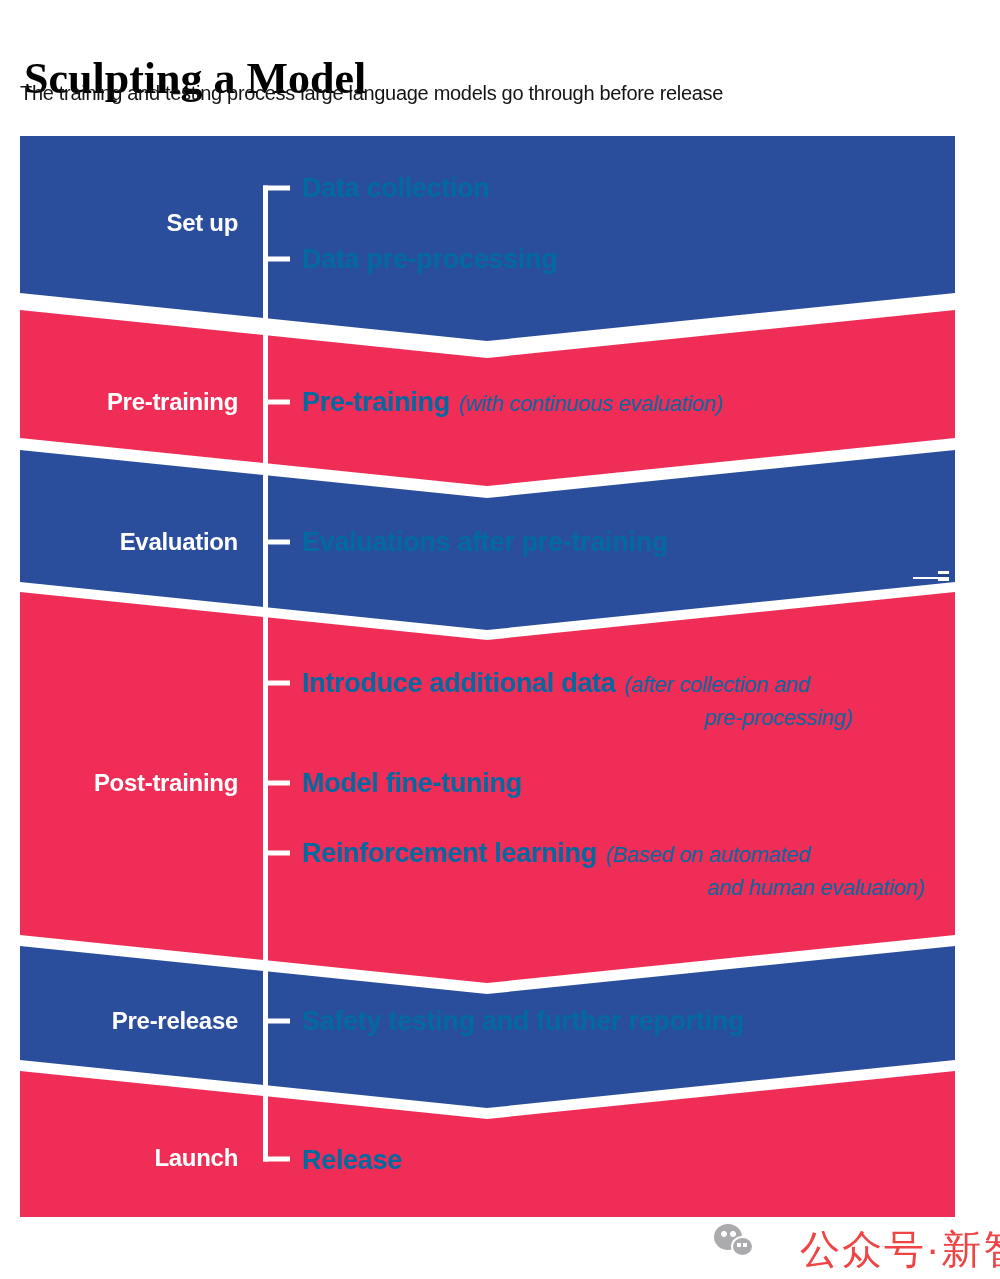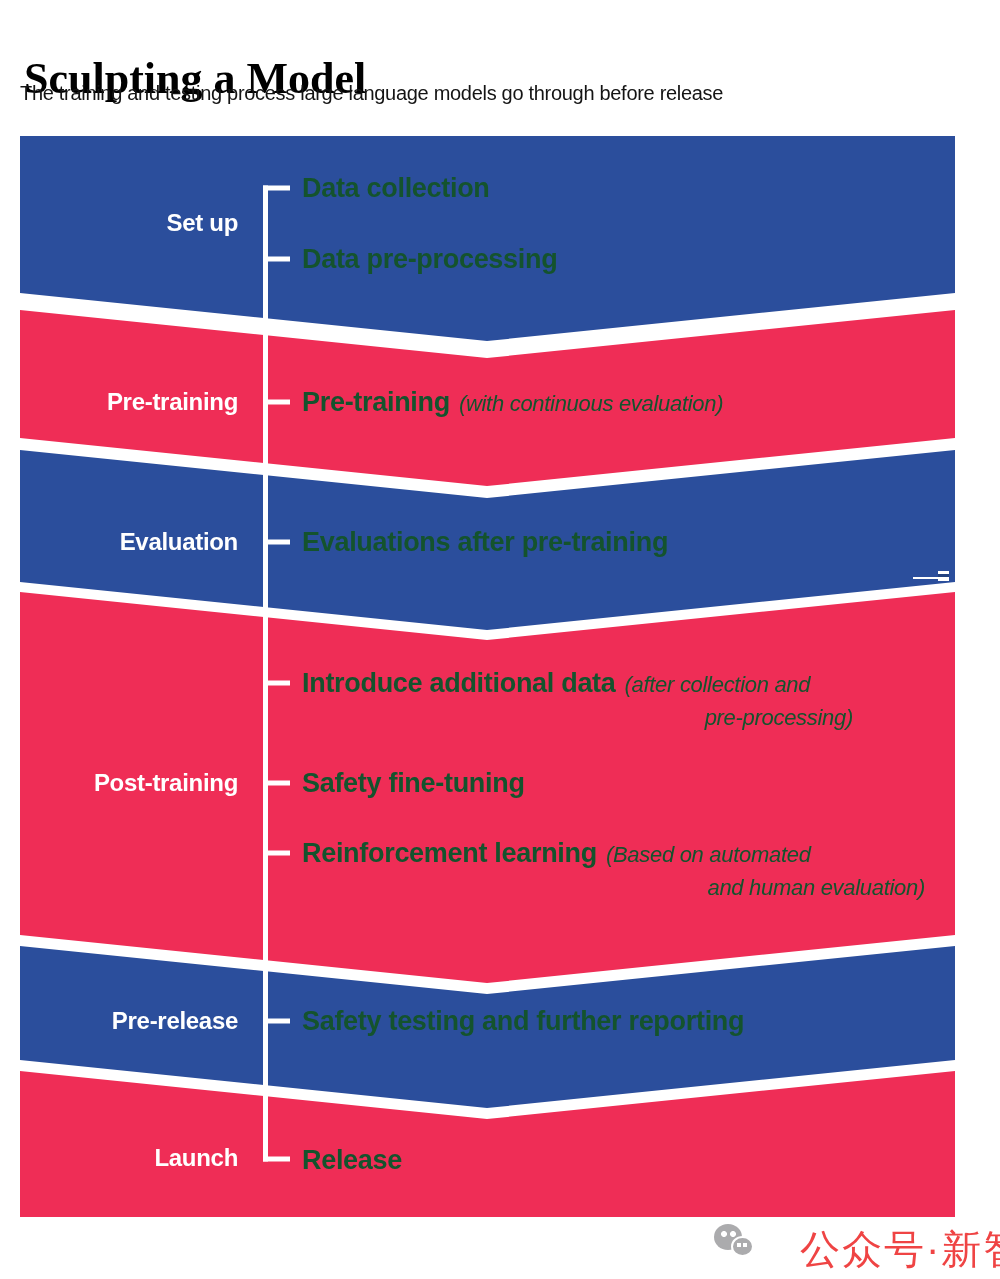--- a/index.html
+++ b/index.html
@@ -48,21 +48,21 @@
     letter-spacing: -0.3px;
     white-space: nowrap;
     z-index: 2;
   }
   .item {
     position: absolute;
     left: 302px;
     transform: translateY(-50%);
     font-weight: 700;
     font-size: 27px;
-    color: #14532d;
+    color: #0369a1;
     letter-spacing: -0.3px;
     white-space: nowrap;
     z-index: 2;
   }
   .item .item-note {
     font-style: italic;
     font-weight: 400;
     font-size: 22px;
     margin-left: 9px;
   }
@@ -178,21 +178,21 @@
   <div class="item" style="top:542px">
     <span class="item-label">Evaluations after pre-training</span>
   </div>
   <div class="item" style="top:683px">
     <span class="item-label">Introduce additional data</span><span class="item-note">(after collection and</span>
   </div>
   <div class="item cont" style="top:716px; width:551px">
     <span class="item-note">pre-processing)</span>
   </div>
   <div class="item" style="top:783px">
-    <span class="item-label">Safety fine-tuning</span>
+    <span class="item-label">Model fine-tuning</span>
   </div>
   <div class="item" style="top:853px">
     <span class="item-label">Reinforcement learning</span><span class="item-note">(Based on automated</span>
   </div>
   <div class="item cont" style="top:886px; width:623px">
     <span class="item-note">and human evaluation)</span>
   </div>
   <div class="item" style="top:1021px">
     <span class="item-label">Safety testing and further reporting</span>
   </div>

